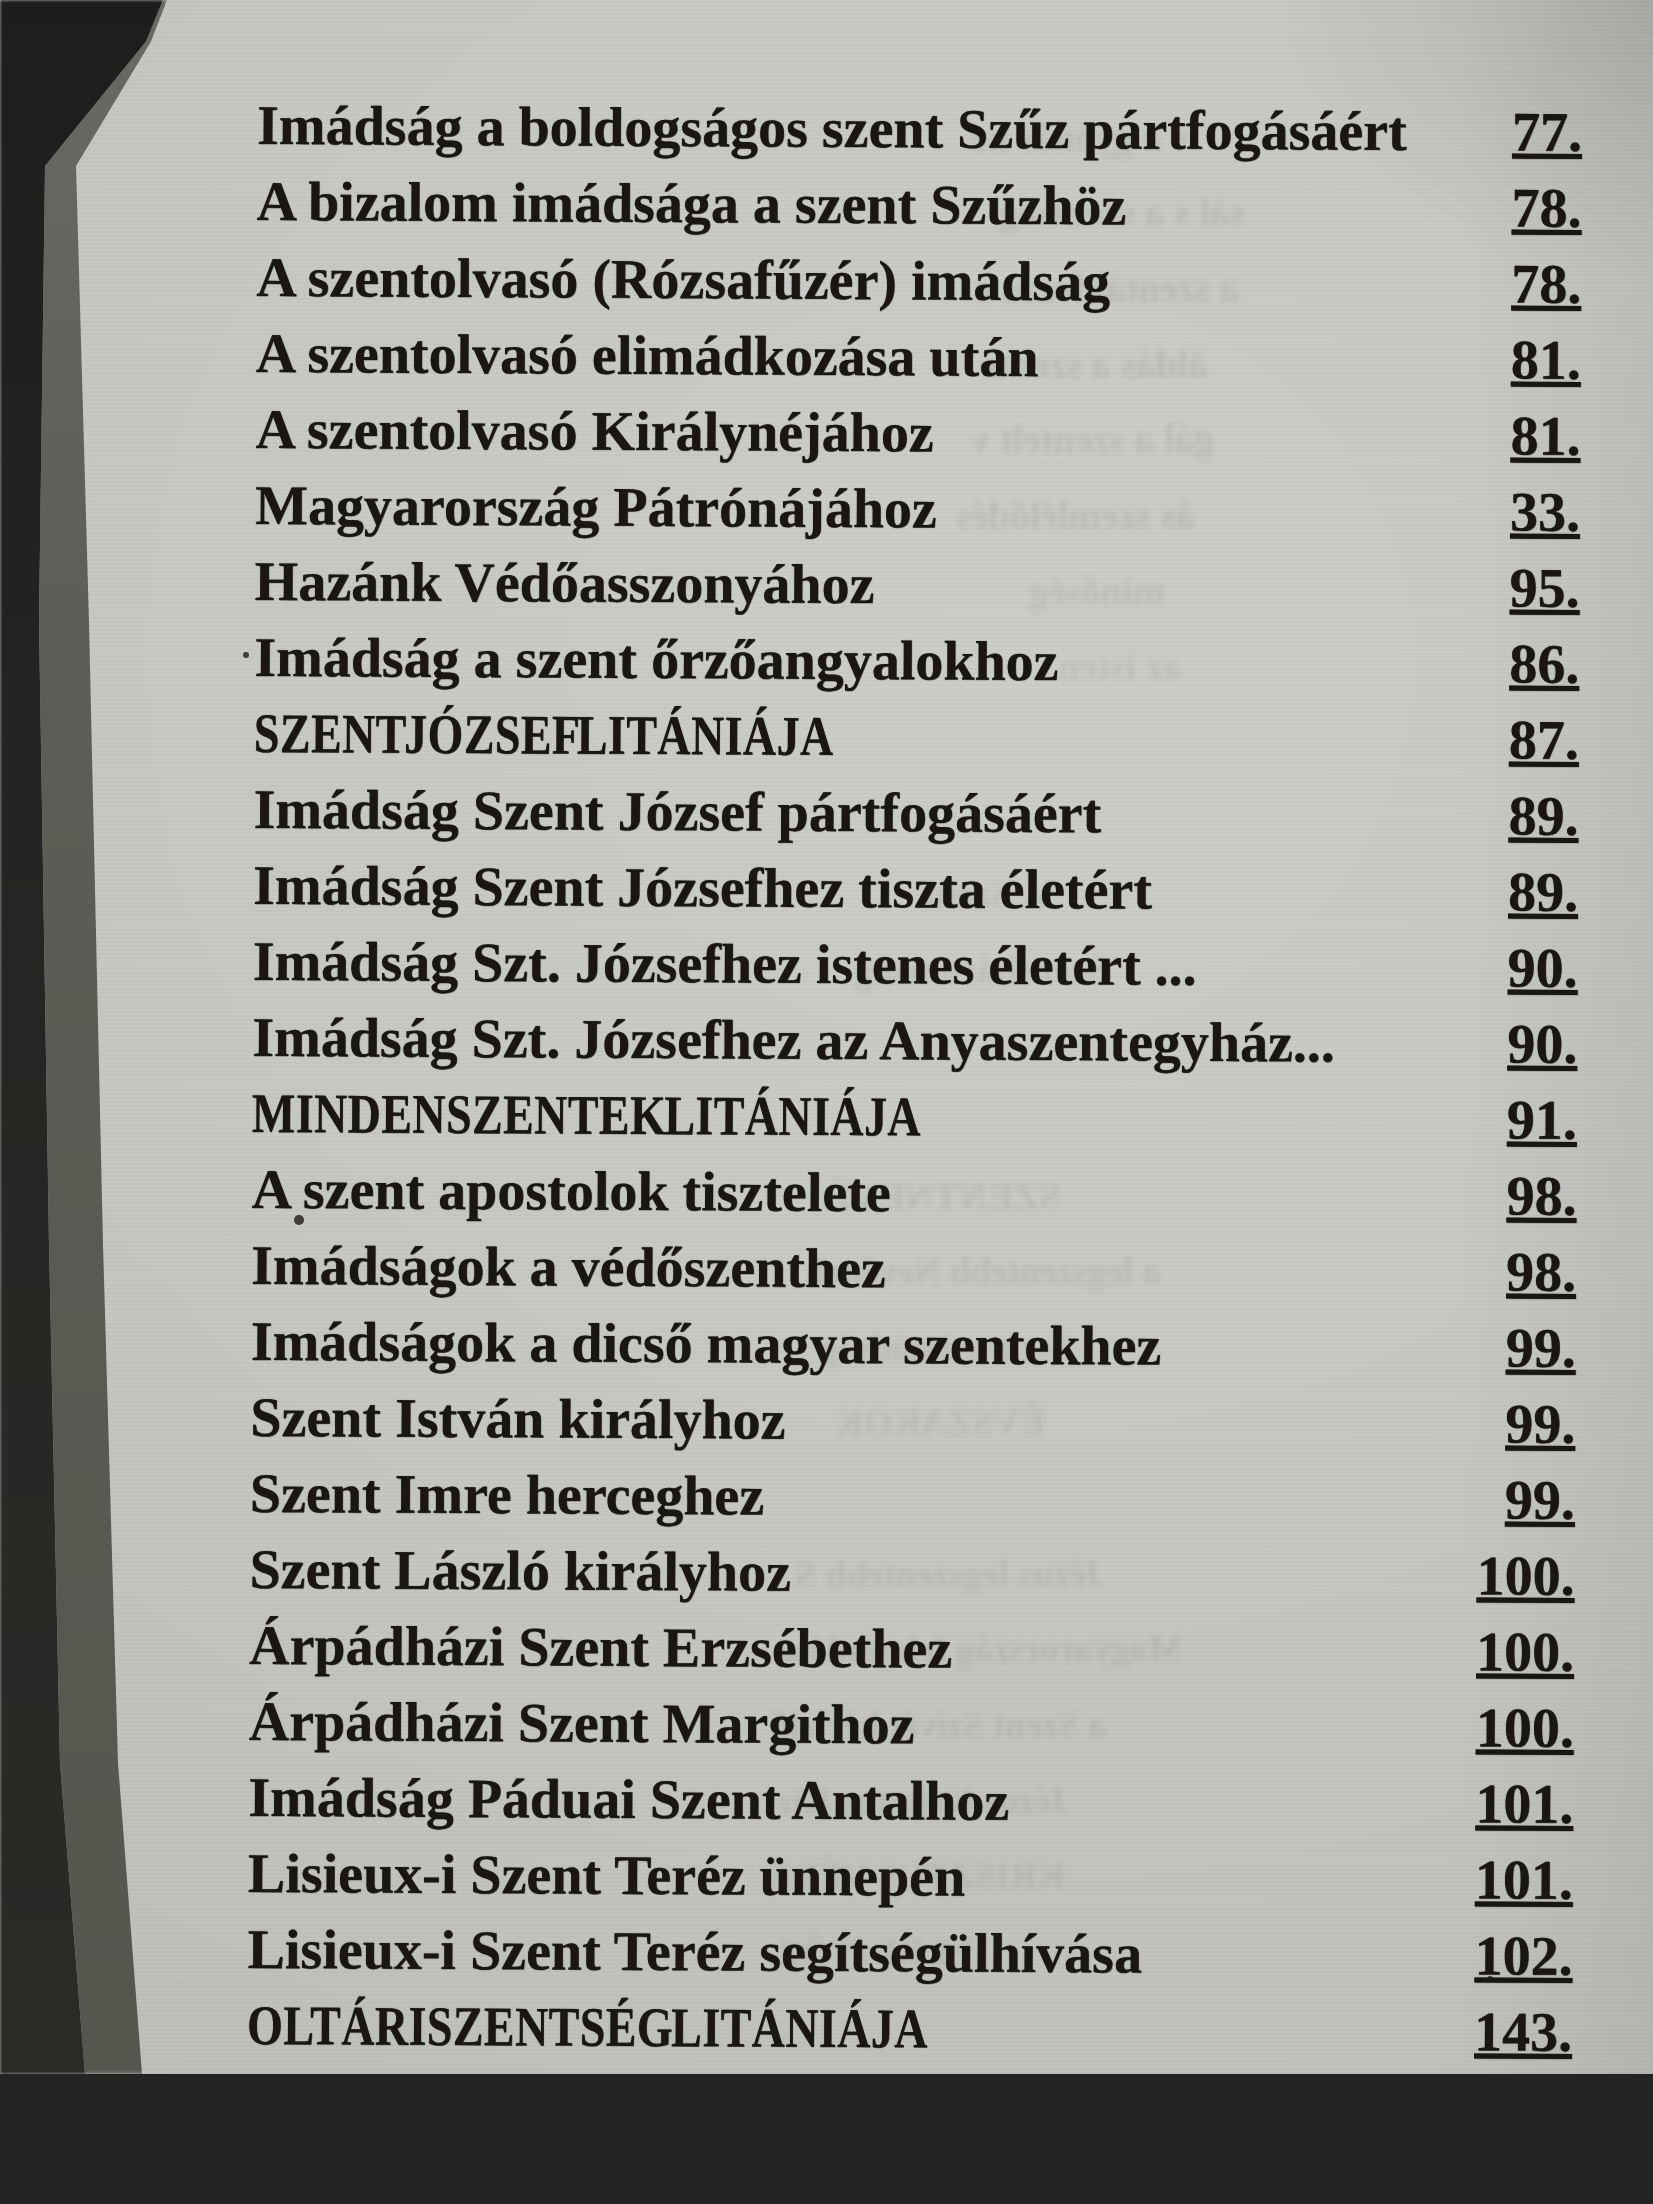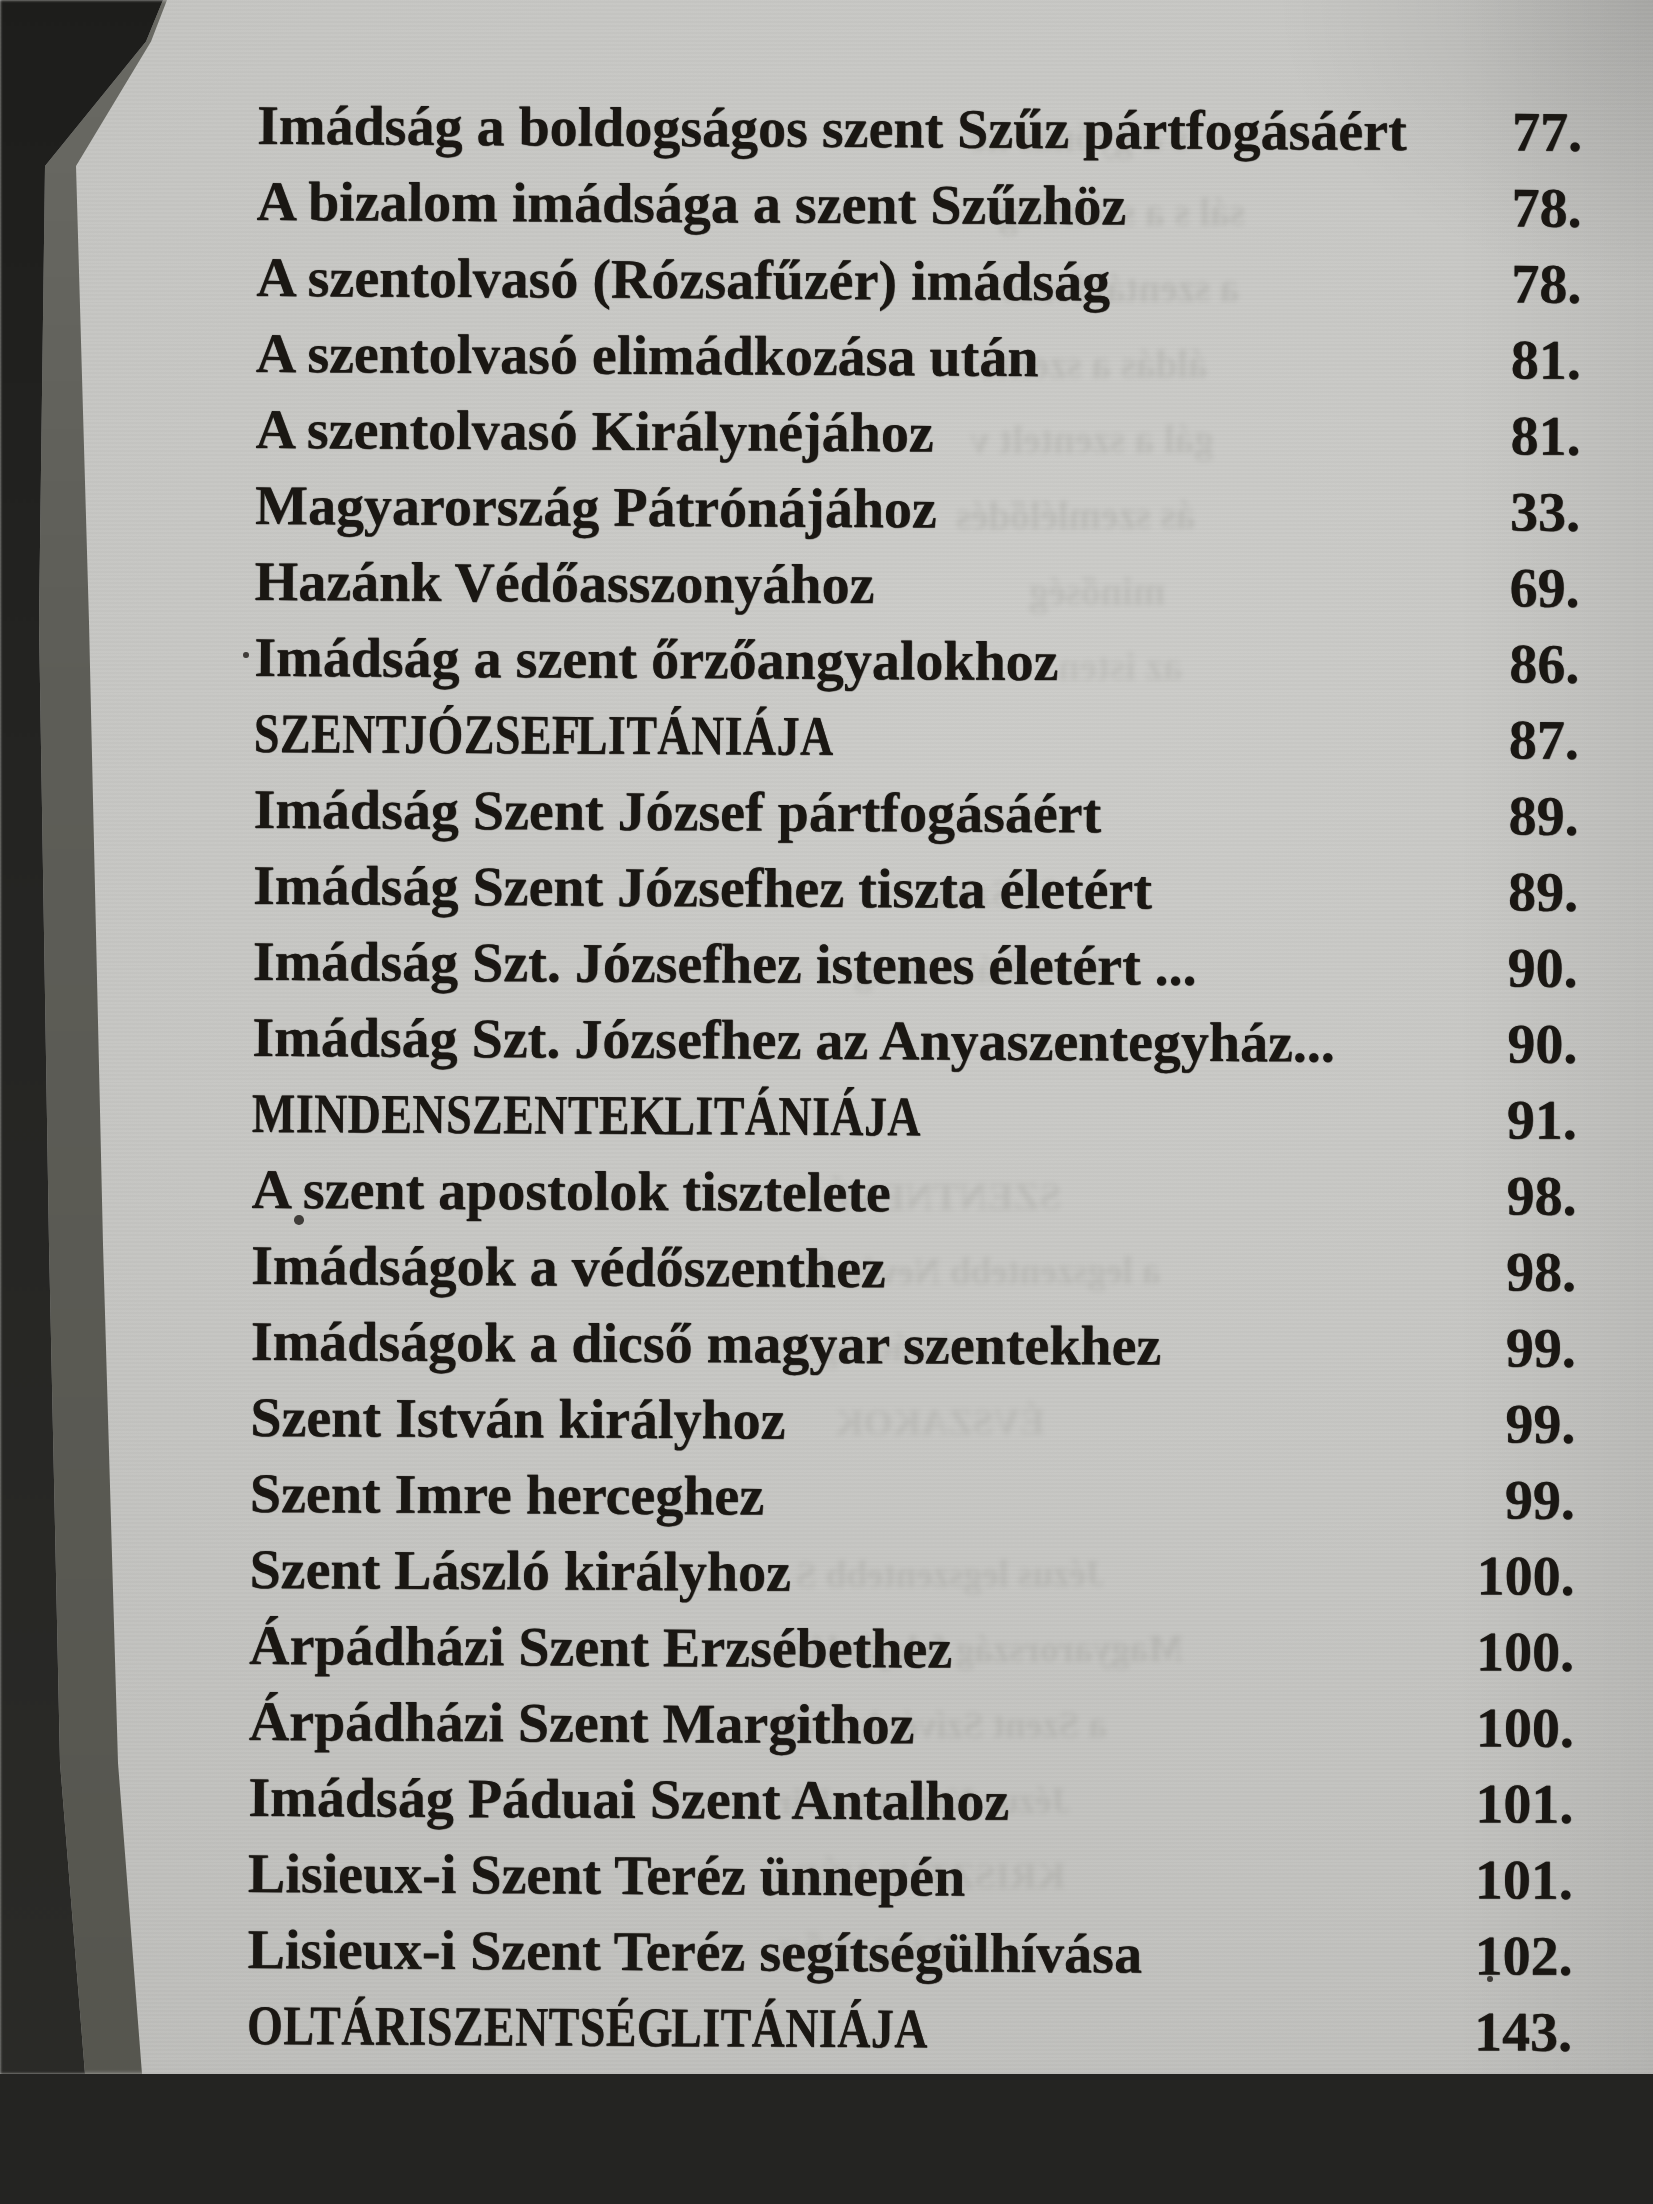--- a/index.html
+++ b/index.html
@@ -43,21 +43,21 @@
     padding:87px 72px 0 257px;
   }
   .toc-row{
     display:flex;justify-content:space-between;align-items:baseline;
     height:76px;line-height:76px;white-space:nowrap;
   }
   .toc-title,.toc-page{
     font-size:56px;font-weight:bold;color:var(--ink);
     text-shadow:0 0 1px rgba(26,23,19,0.65), 0.5px 0.5px 0 rgba(26,23,19,0.4);
   }
-  .toc-page{margin-left:19.4px;}
+  .toc-page{margin-left:19.4px;text-decoration:underline;}
   .toc-row.caps .toc-title{
     word-spacing:-0.30em;letter-spacing:0.01em;
     transform:scaleX(0.82);transform-origin:left center;
   }
 
   
   .folio{
     position:absolute;left:254px;top:2112px;
     font-size:42px;font-weight:bold;color:var(--ink);
     text-shadow:0 0 1px rgba(26,23,19,0.65);
@@ -149,21 +149,21 @@
         <div class="toc-row">
           <span class="toc-title">A szentolvasó Királynéjához</span>
           <span class="toc-page">81.</span>
         </div>
         <div class="toc-row">
           <span class="toc-title">Magyarország Pátrónájához</span>
           <span class="toc-page">33.</span>
         </div>
         <div class="toc-row">
           <span class="toc-title">Hazánk Védőasszonyához</span>
-          <span class="toc-page">69.</span>
+          <span class="toc-page">95.</span>
         </div>
         <div class="toc-row">
           <span class="toc-title">Imádság a szent őrzőangyalokhoz</span>
           <span class="toc-page">86.</span>
         </div>
         <div class="toc-row caps">
           <span class="toc-title">SZENT JÓZSEF LITÁNIÁJA</span>
           <span class="toc-page">87.</span>
         </div>
         <div class="toc-row">

